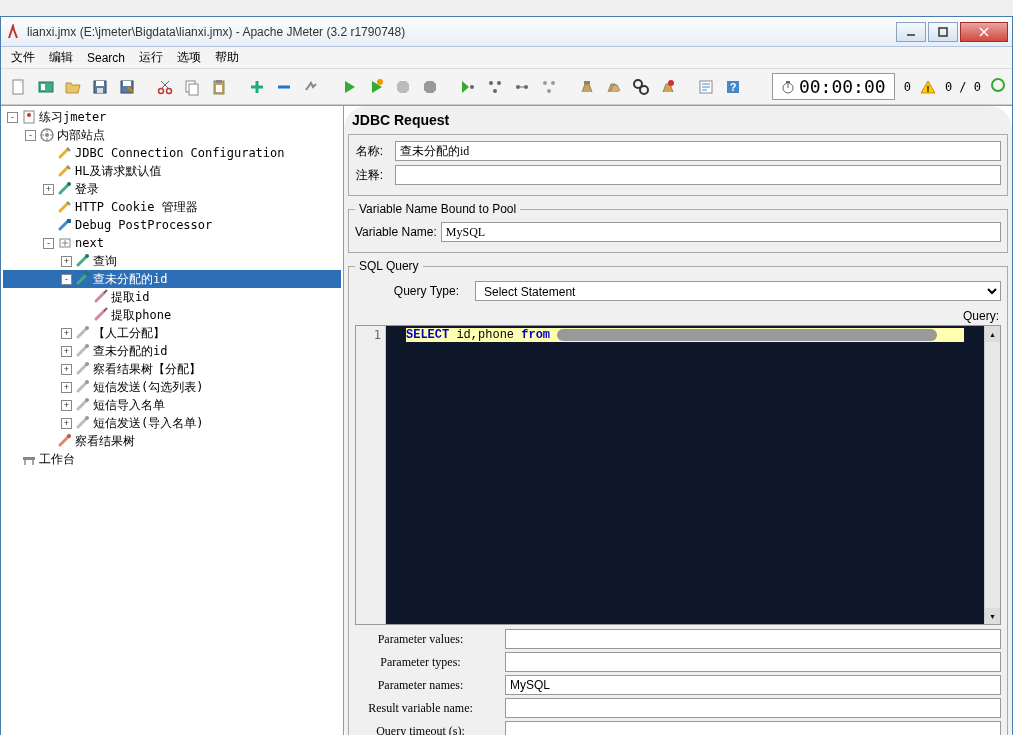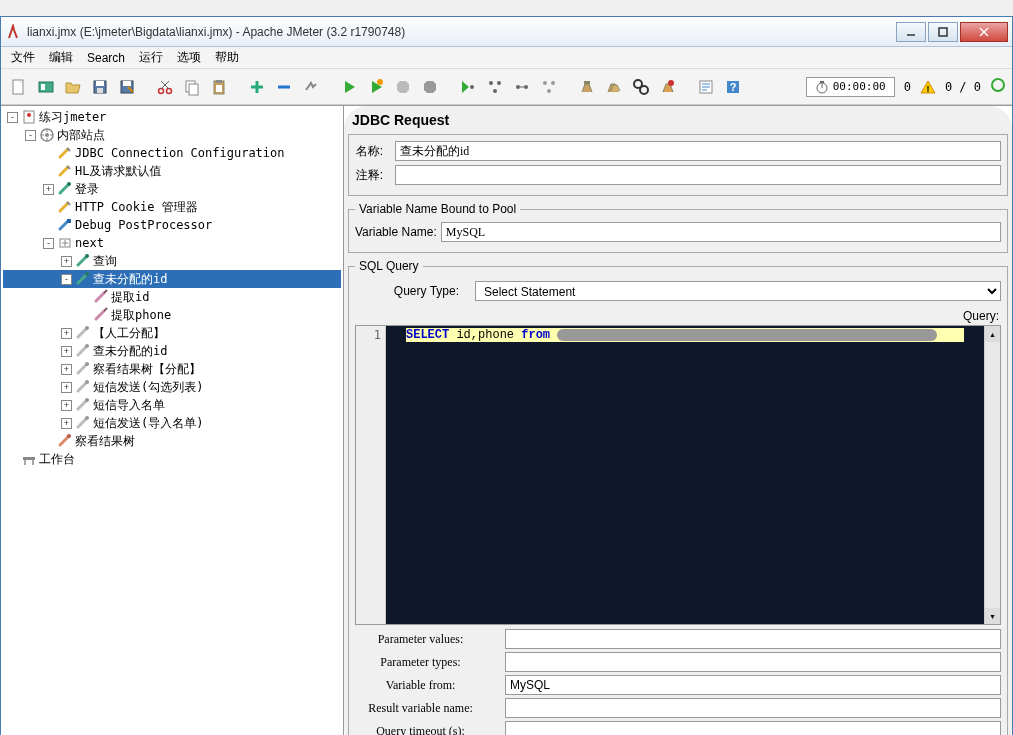--- a/index.html
+++ b/index.html
@@ -11,21 +11,21 @@
 .win-controls { display: flex; gap: 2px; }
 .win-btn { width: 30px; height: 20px; border: 1px solid #8ba3bf; background: linear-gradient(#f5f9fc, #d6e3f0); display: flex; align-items: center; justify-content: center; font-size: 10px; cursor: pointer; }
 .win-btn.close { width: 48px; background: linear-gradient(#e9a3a3, #d14a3e); color: #fff; border-color: #a03028; }
 .win-btn svg { width: 10px; height: 10px; }
 .menubar { height: 22px; background: #f4f4f4; display: flex; align-items: center; padding: 0 4px; border-bottom: 1px solid #ddd; gap: 2px; }
 .menu-item { padding: 2px 6px; cursor: pointer; }
 .toolbar { height: 36px; background: #f4f4f4; border-bottom: 1px solid #ccc; display: flex; align-items: center; padding: 0 6px; gap: 3px; }
 .tbtn { width: 24px; height: 24px; display: flex; align-items: center; justify-content: center; cursor: pointer; border-radius: 2px; }
 .tsep { width: 8px; }
 .tbtn svg { width: 18px; height: 18px; }
-.timer { margin-left: auto; border: 1px solid #999; padding: 2px 8px; background: #fff; font-family: monospace; font-size: 11px; display: flex; align-items: center; gap: 4px; }
+.timer { margin-left: auto; border: 1px solid #999; padding: 2px 8px; background: #fff; font-family: monospace; font-size: 18px; display: flex; align-items: center; gap: 4px; }
 .warn-ico { width: 16px; height: 16px; }
 .counter { margin: 0 6px; font-family: monospace; }
 .content { flex: 1; display: flex; overflow: hidden; border-top: 1px solid #999; }
 .tree-panel { width: 343px; background: #fff; overflow: auto; border-right: 1px solid #999; padding: 2px; }
 .tree-node { display: flex; align-items: center; height: 18px; cursor: pointer; white-space: nowrap; }
 .tree-node.selected { background: #2d6fb6; color: #fff; }
 .tree-node.selected .lbl { color: #fff; }
 .toggle { width: 11px; height: 11px; border: 1px solid #888; display: flex; align-items: center; justify-content: center; font-size: 9px; line-height: 1; margin-right: 3px; background: #fff; color: #333; flex-shrink: 0; }
 .toggle.empty { border: none; background: transparent; }
 .indent { display: inline-block; flex-shrink: 0; }
@@ -552,21 +552,21 @@
         <div class="bottom-fields">
           <div class="bf-row">
               <span class="bf-label">Parameter values:</span>
               <input class="bf-input" value="" style="">
             </div>
           <div class="bf-row">
               <span class="bf-label">Parameter types:</span>
               <input class="bf-input" value="" style="">
             </div>
           <div class="bf-row">
-              <span class="bf-label">Variable from:</span>
+              <span class="bf-label">Parameter names:</span>
               <input class="bf-input" value="MySQL" style="">
             </div>
           <div class="bf-row">
               <span class="bf-label">Result variable name:</span>
               <input class="bf-input" value="" style="">
             </div>
           <div class="bf-row">
               <span class="bf-label">Query timeout (s):</span>
               <input class="bf-input" value="" style="">
             </div>

